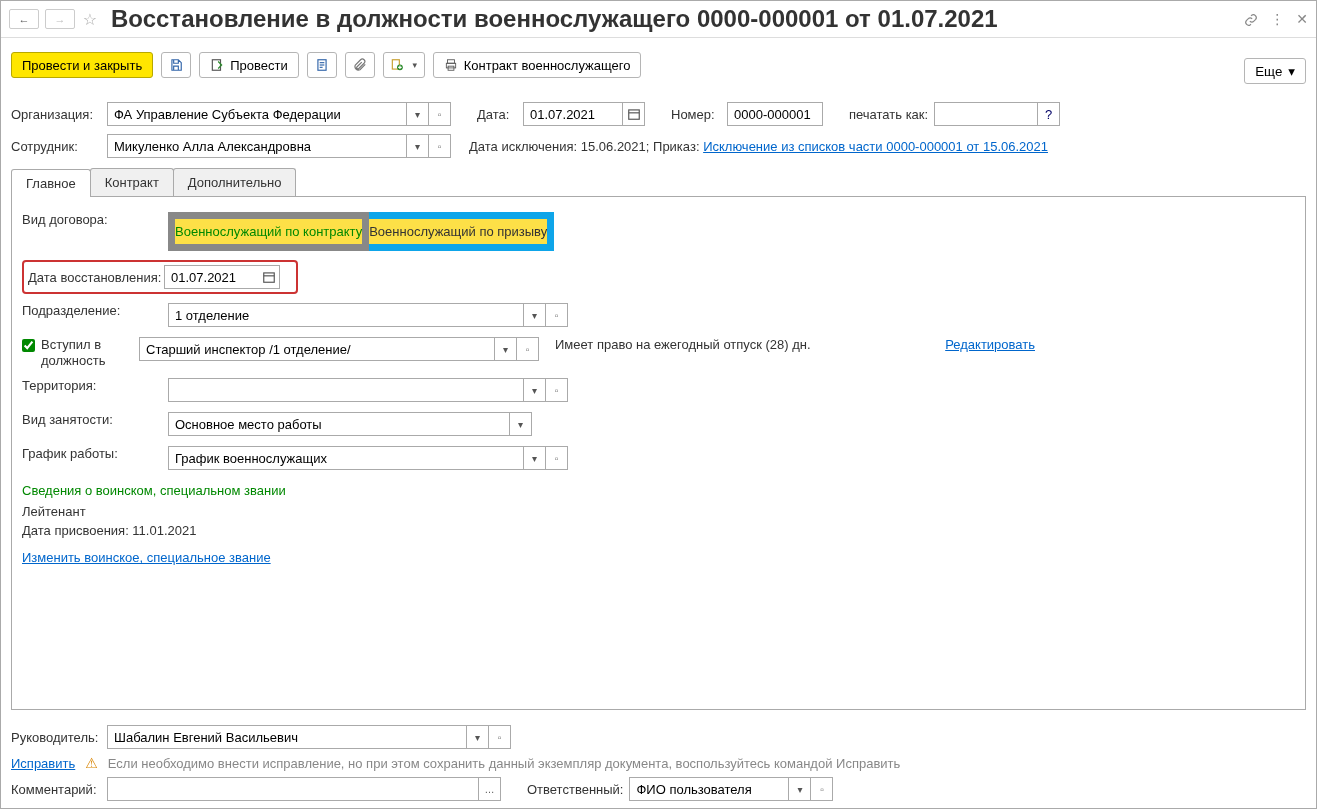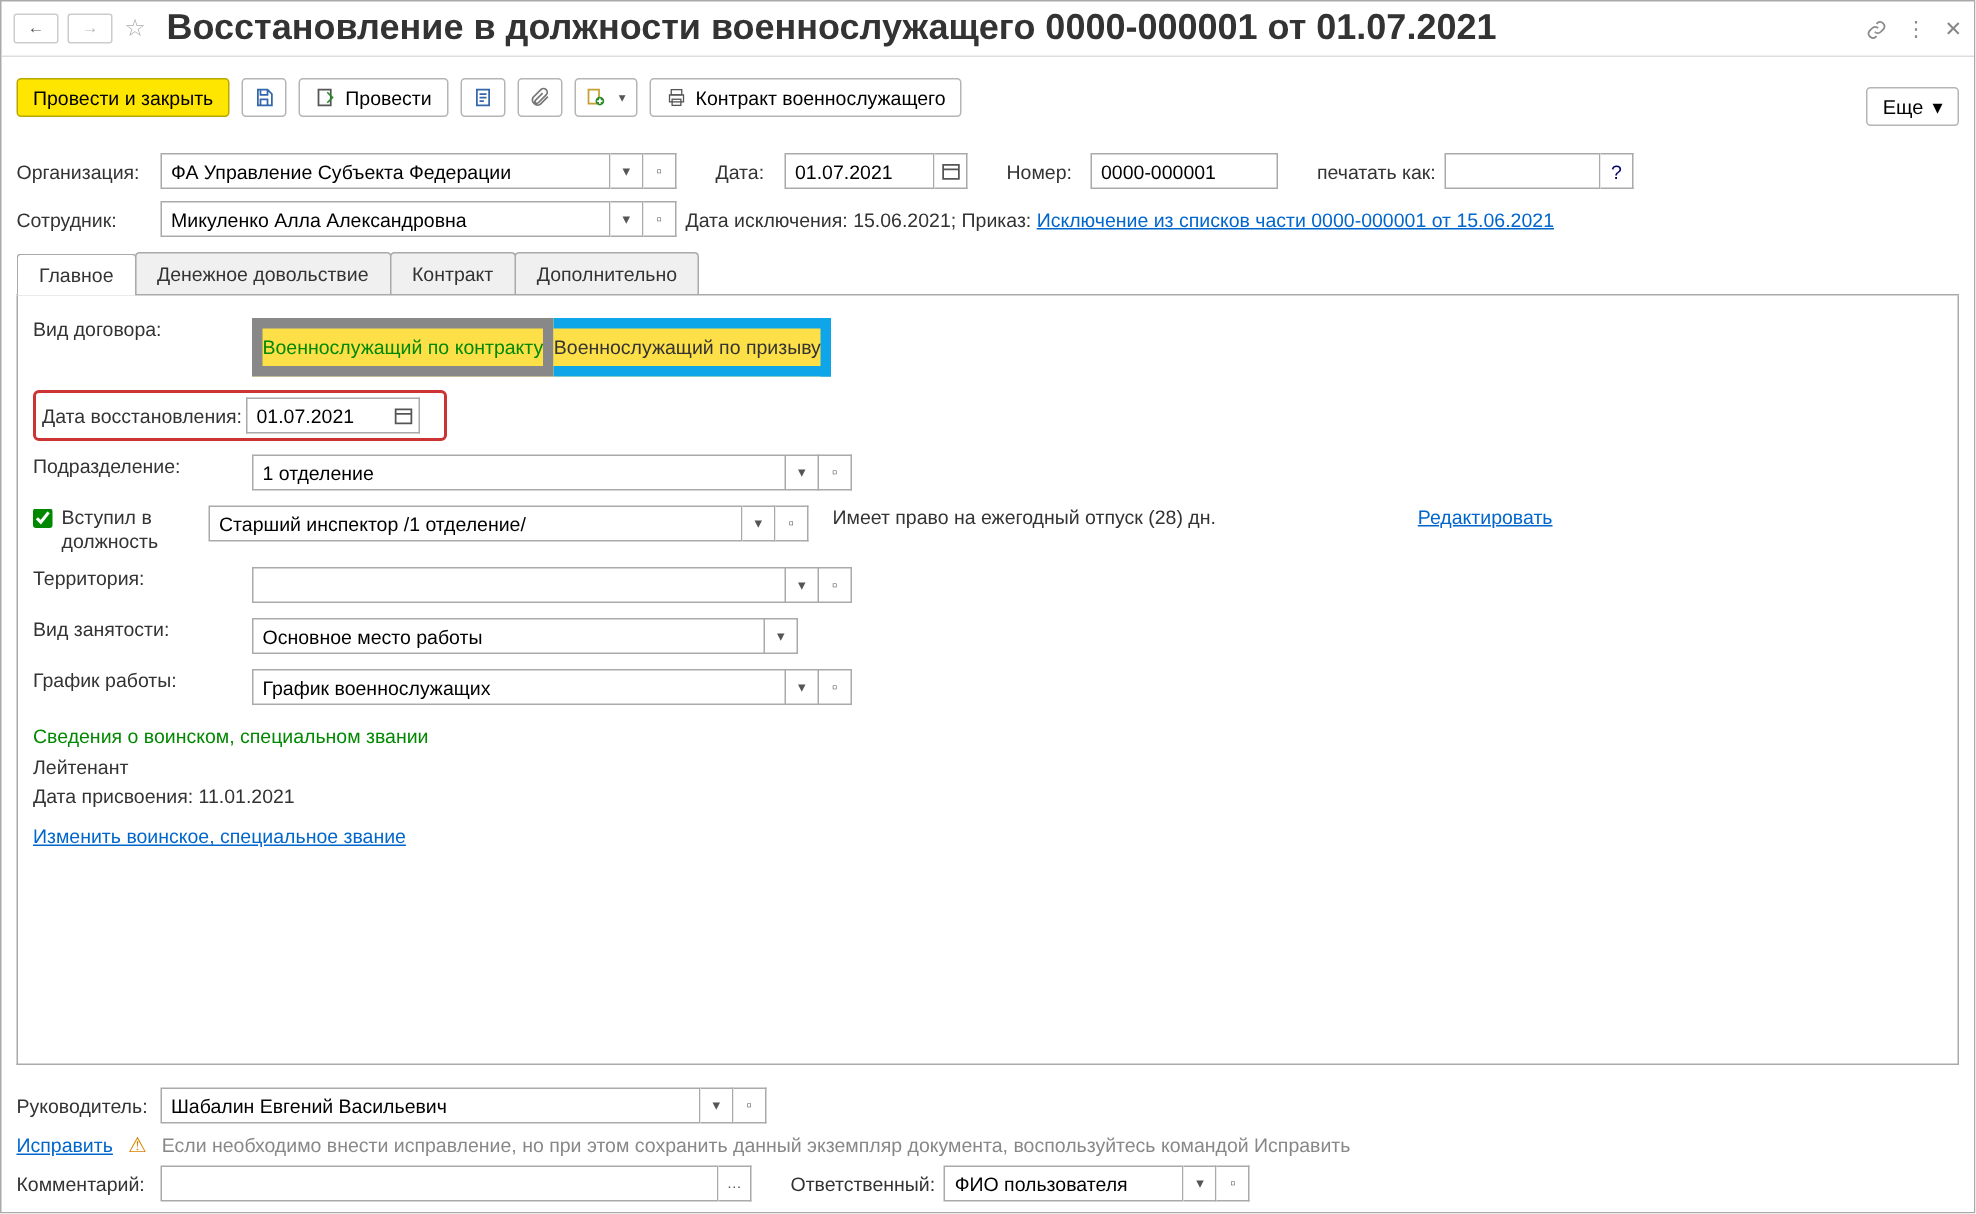--- a/index.html
+++ b/index.html
@@ -158,42 +158,41 @@
         <input class="input" style="width: 100px;" value="01.07.2021">
         <div class="mini-btn">
           <svg class="ic" viewBox="0 0 24 24">
               <rect x="3" y="5" width="18" height="16" fill="none" stroke="#555" stroke-width="2"></rect>
               <line x1="3" y1="10" x2="21" y2="10" stroke="#555" stroke-width="2"></line>
             </svg>
         </div>
       </div>
       <span class="label ml20" style="min-width:50px">Номер:</span>
       <div class="input-grp">
-        <input class="input" style="width: 125px;" value="0000-000001">
+        <input class="input" style="width: 96px;" value="0000-000001">
       </div>
       <span class="ml20">печатать как:</span>
       <div class="input-grp">
         <input class="input" style="width: 104px;" value="">
         <div class="help-btn">?</div>
       </div>
     </div>
 
     <div class="form-row">
       <span class="label">Сотрудник:</span>
       <div class="input-grp">
         <input class="input" style="width: 300px;" value="Микуленко Алла Александровна">
         <div class="mini-btn">▾</div>
         <div class="mini-btn">▫</div>
       </div>
-      <span style=""><span>Дата исключения: 15.06.2021; Приказ: </span><a class="link">Исключение из списков части 0000-000001 от 15.06.2021</a></span>
+      <span style="margin-left:12px"><span>Дата исключения: 15.06.2021; Приказ: </span><a class="link">Исключение из списков части 0000-000001 от 15.06.2021</a></span>
     </div>
 
     <div class="tabs">
       <div class="tab active">Главное</div>
-      <div class="tab">Денежное довольствие</div>
       <div class="tab">Контракт</div>
       <div class="tab">Дополнительно</div>
     </div>
 
     <div class="tab-body">
       <div class="field-row">
         <span class="field-label">Вид договора:</span>
         <div class="toggle-grp">
           <div class="toggle-btn active">Военнослужащий по контракту</div>
           <div class="toggle-btn">Военнослужащий по призыву</div>

